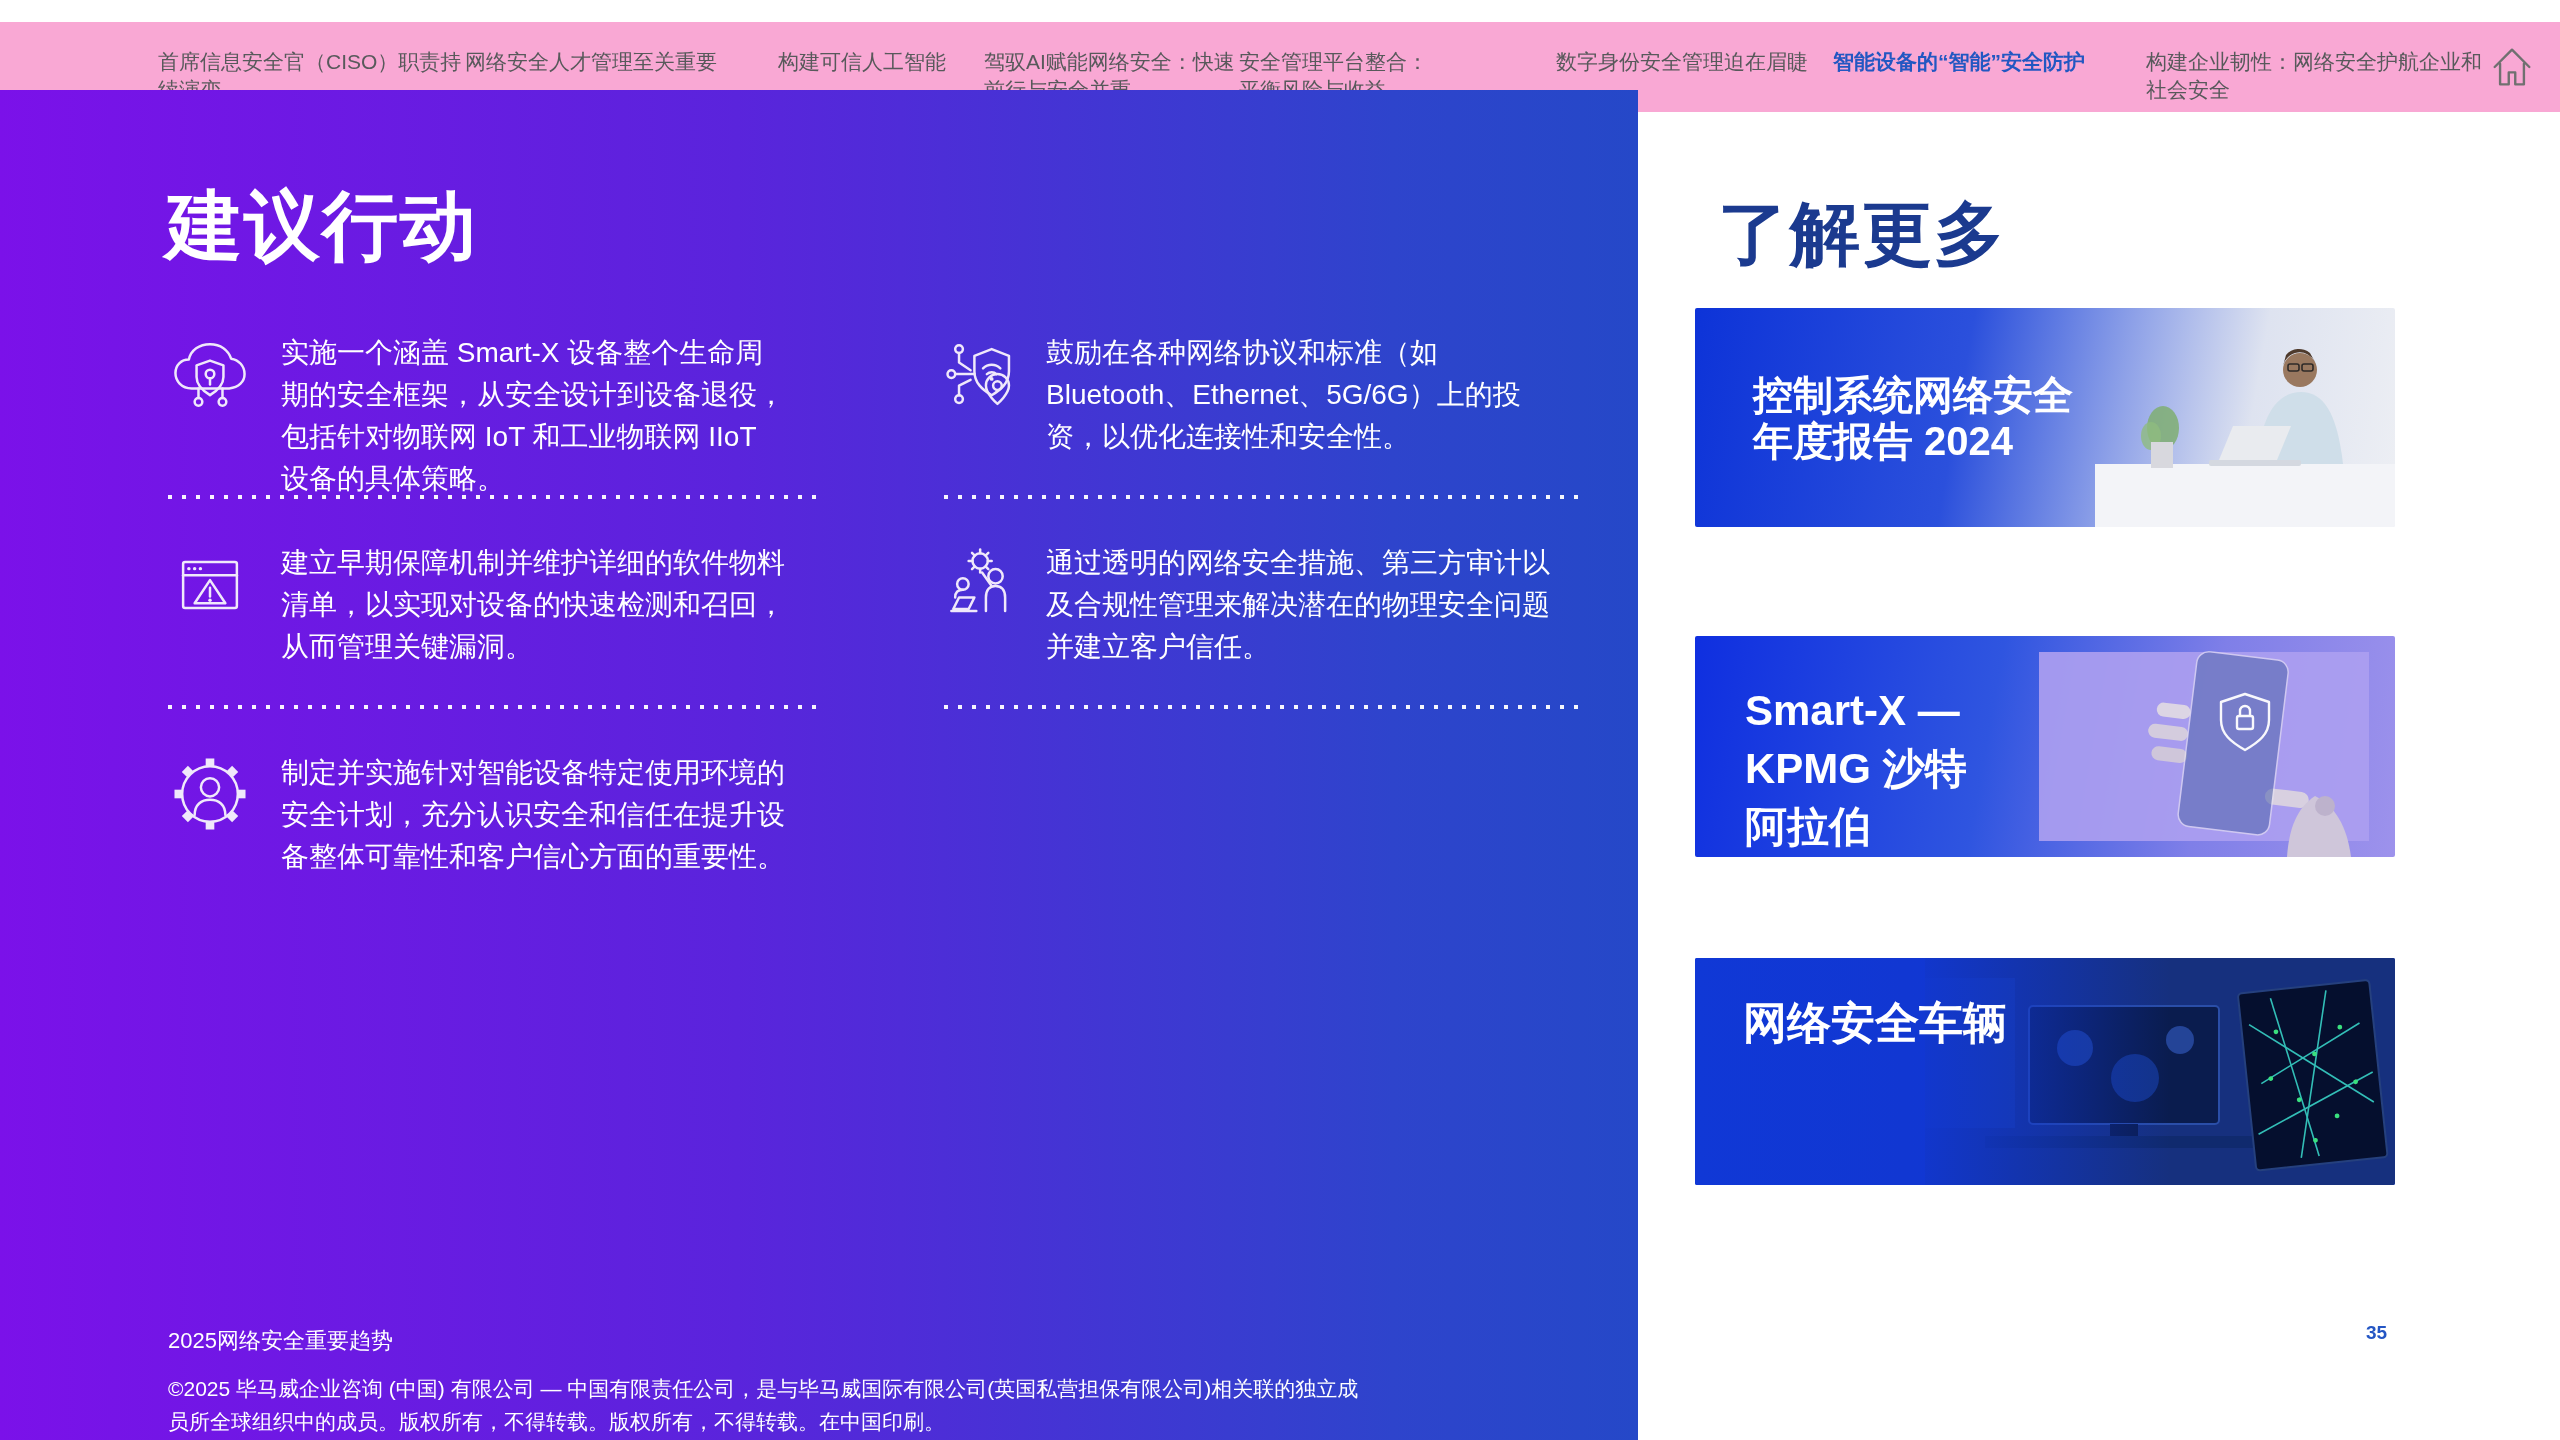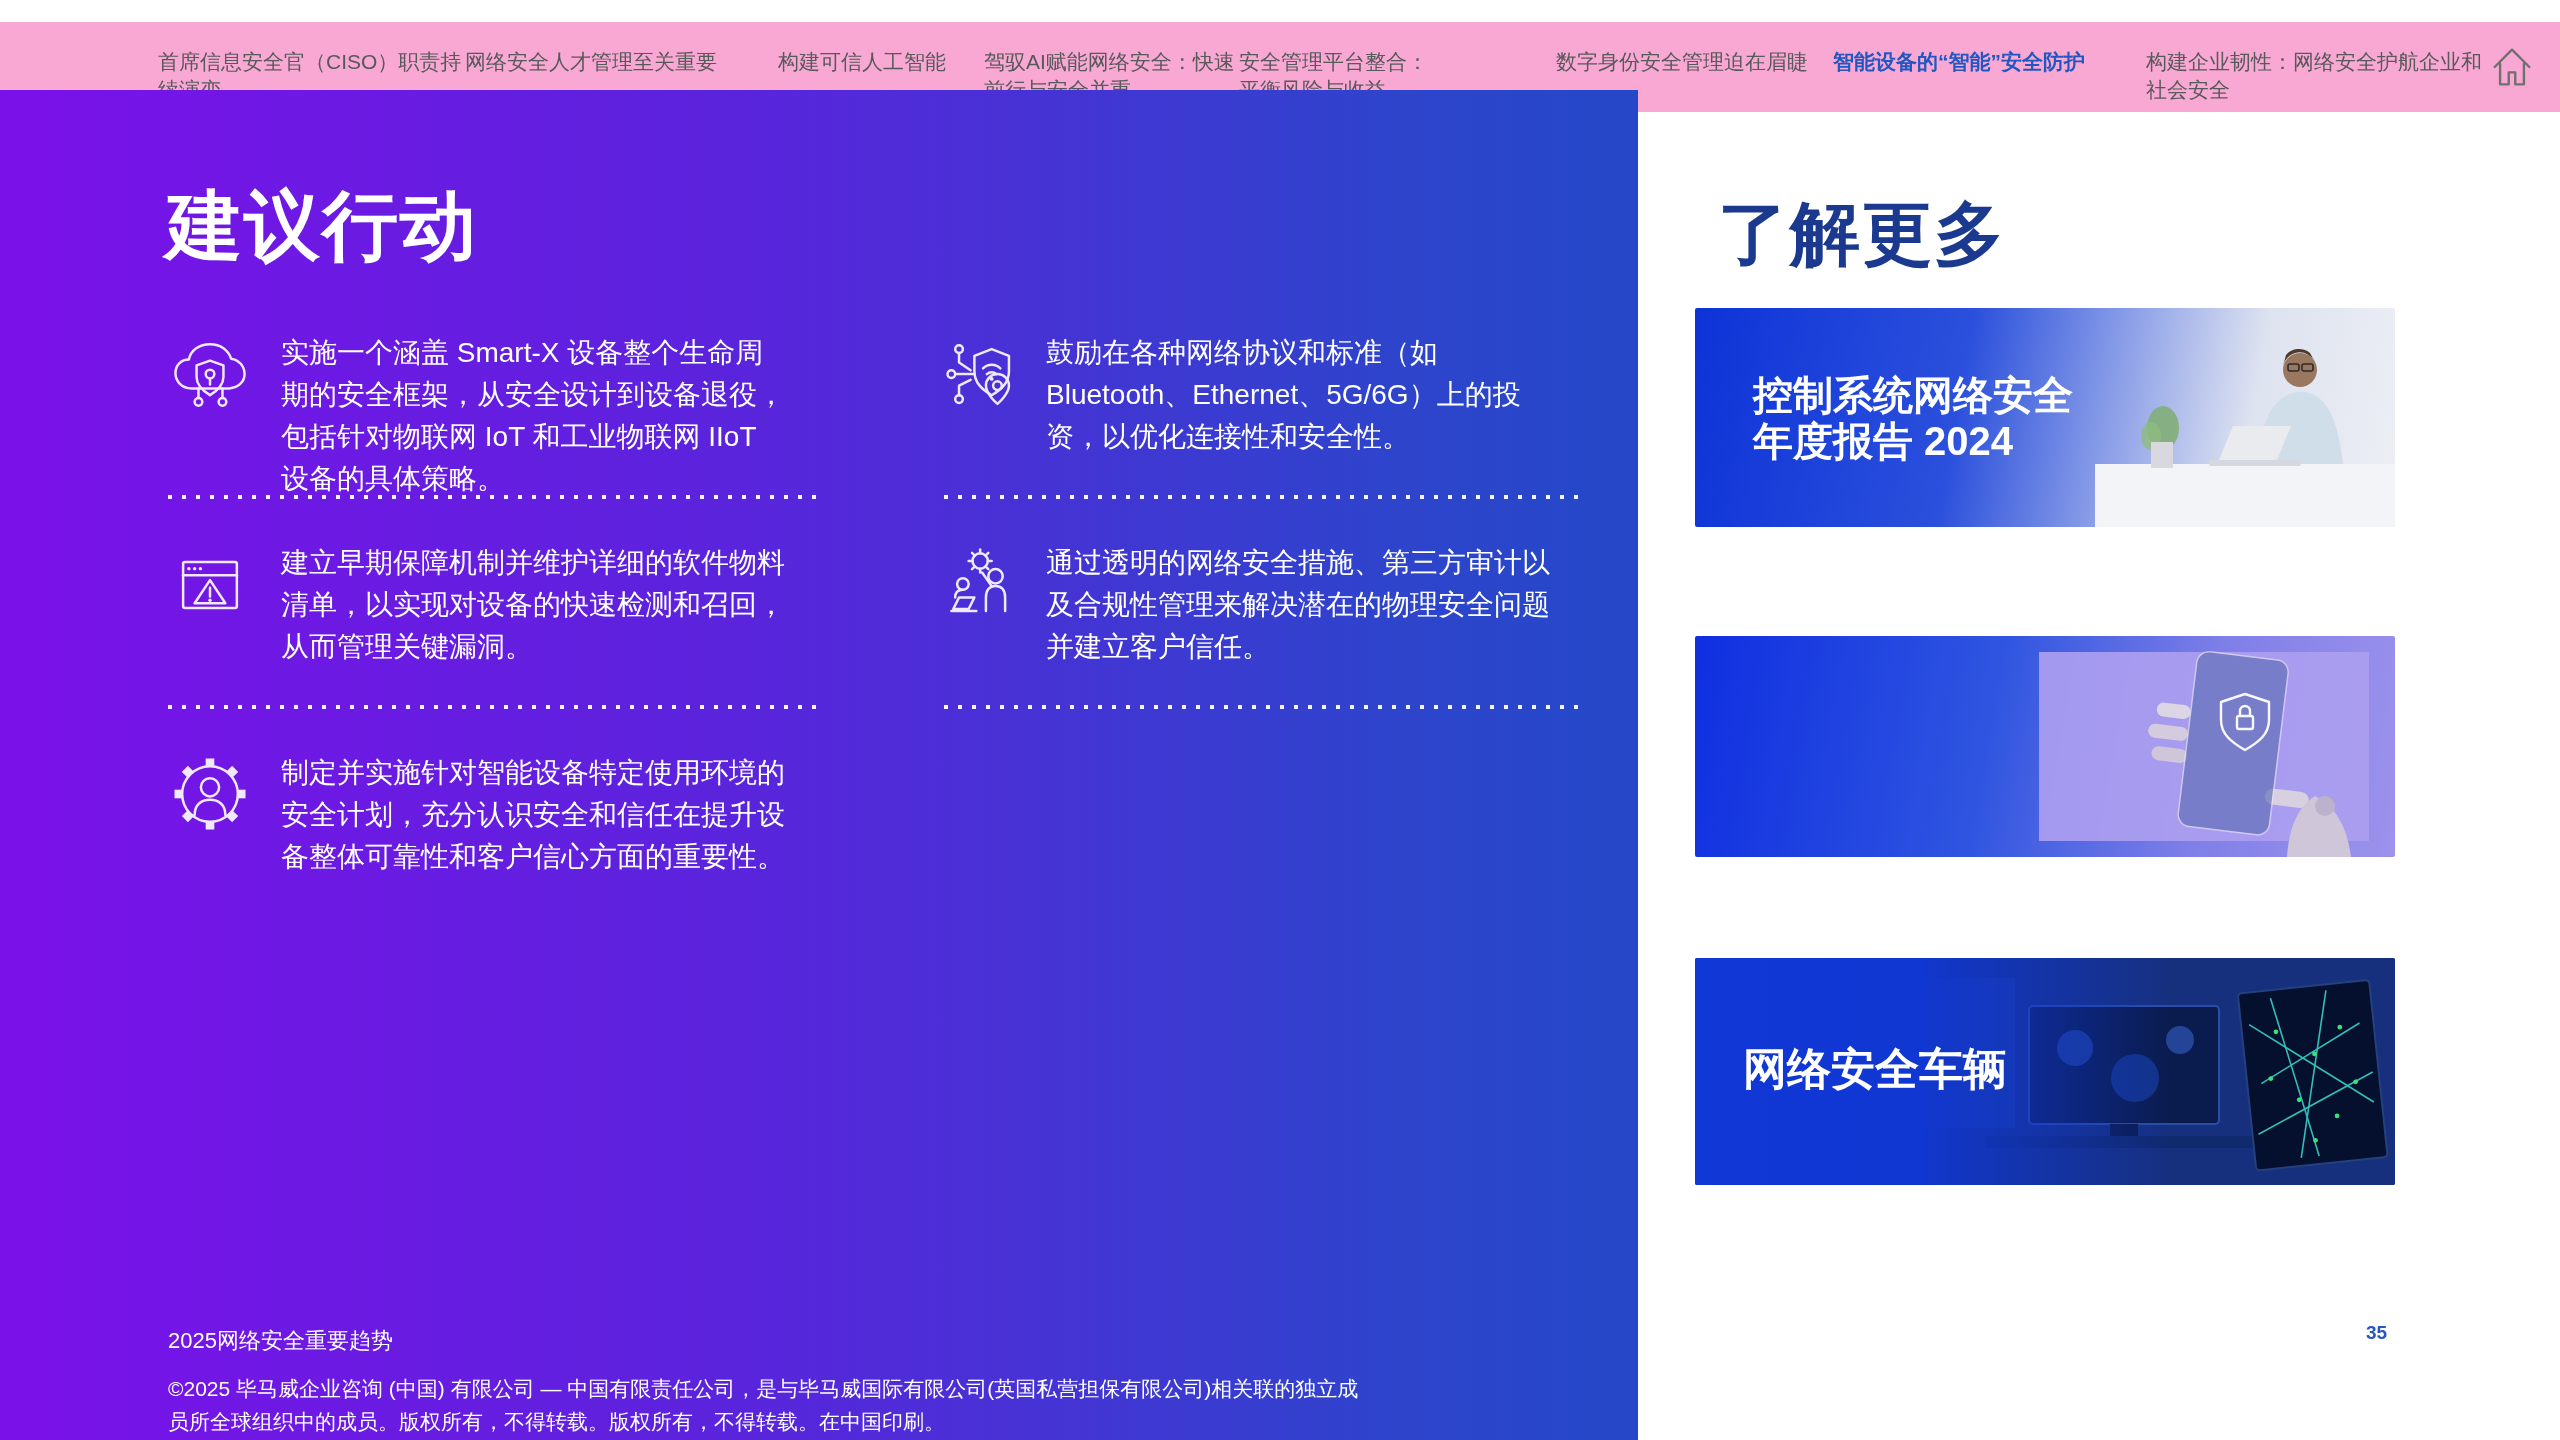--- a/index.html
+++ b/index.html
@@ -31,21 +31,21 @@
   .card-overlay{position:absolute;inset:0;}
   .card-title{position:relative;z-index:5;color:#fff;font-weight:700;white-space:pre-line;}
   #card-0{top:308px;height:219px;}
   #card-0 .card-bg{background:linear-gradient(100deg,#0D33D8 0%,#2B50DC 38%,#8FA2E8 60%,#DEE3F0 78%,#EDEFF4 100%);}
   #card-0 .card-title{margin:64px 0 0 58px;font-size:40px;line-height:46px;}
   #card-1{top:636px;height:221px;}
   #card-1 .card-bg{background:linear-gradient(100deg,#0F2FE0 0%,#2F55E0 42%,#7F7FE8 72%,#9D92EC 100%);}
   #card-1 .card-title{margin:46px 0 0 50px;font-size:42px;line-height:58px;}
   #card-2{top:958px;height:227px;}
   #card-2 .card-bg{background:#1038D6;}
-  #card-2 .card-title{margin:86px 0 0 48px;font-size:44px;line-height:50px;}
+  #card-2 .card-title{margin:40px 0 0 48px;font-size:44px;line-height:50px;}
   #card-2 .card-overlay{background:linear-gradient(90deg,#1038D6 0%,#1137D2 30%,rgba(17,55,210,0) 68%);}
   .page-num{position:absolute;left:2366px;top:1322px;font-size:19px;font-weight:700;color:#2456C4;}
   .lavender-block{position:absolute;right:26px;top:16px;bottom:16px;width:330px;background:#AB9EF0;opacity:.92;}
 </style>
 </head>
 <body>
 
 <div class="page">
 
   <div class="topnav">
@@ -204,20 +204,23 @@
         </g>
         <g fill="none" stroke="#FFFFFF" stroke-width="2.4" stroke-linejoin="round" opacity="0.95">
           <path d="M210 58 L234 66 V84 C234 98 224 106 210 114 C196 106 186 98 186 84 V66 Z"></path>
           <rect x="202" y="80" width="16" height="13" rx="2"></rect>
           <path d="M205 80 V75 a5 5 0 0 1 10 0 V80"></path>
         </g>
         <path d="M280 160 C300 170 312 190 316 221 L252 221 C254 192 262 172 280 160 Z" fill="#CFC6DA"></path>
         <circle cx="290" cy="170" r="10" fill="#BDB2CC"></circle>
       </svg>
     </div>
+    <div class="card-title">Smart-X —
+KPMG 沙特
+阿拉伯</div>
   </div>
 
   <div class="card" id="card-2">
     <div class="card-bg"></div>
     <div class="card-art" style="width:470px;">
       <svg viewBox="0 0 470 227" width="470" height="227">
         <rect x="0" y="0" width="470" height="227" fill="#16307E"></rect>
         <rect x="0" y="20" width="90" height="150" fill="#1D43A8" opacity="0.55"></rect>
         <rect x="104" y="48" width="190" height="118" rx="4" fill="#0A1C4E" stroke="#2A4EA8" stroke-width="2"></rect>
         <circle cx="150" cy="90" r="18" fill="#2A5BD8" opacity="0.5"></circle>

